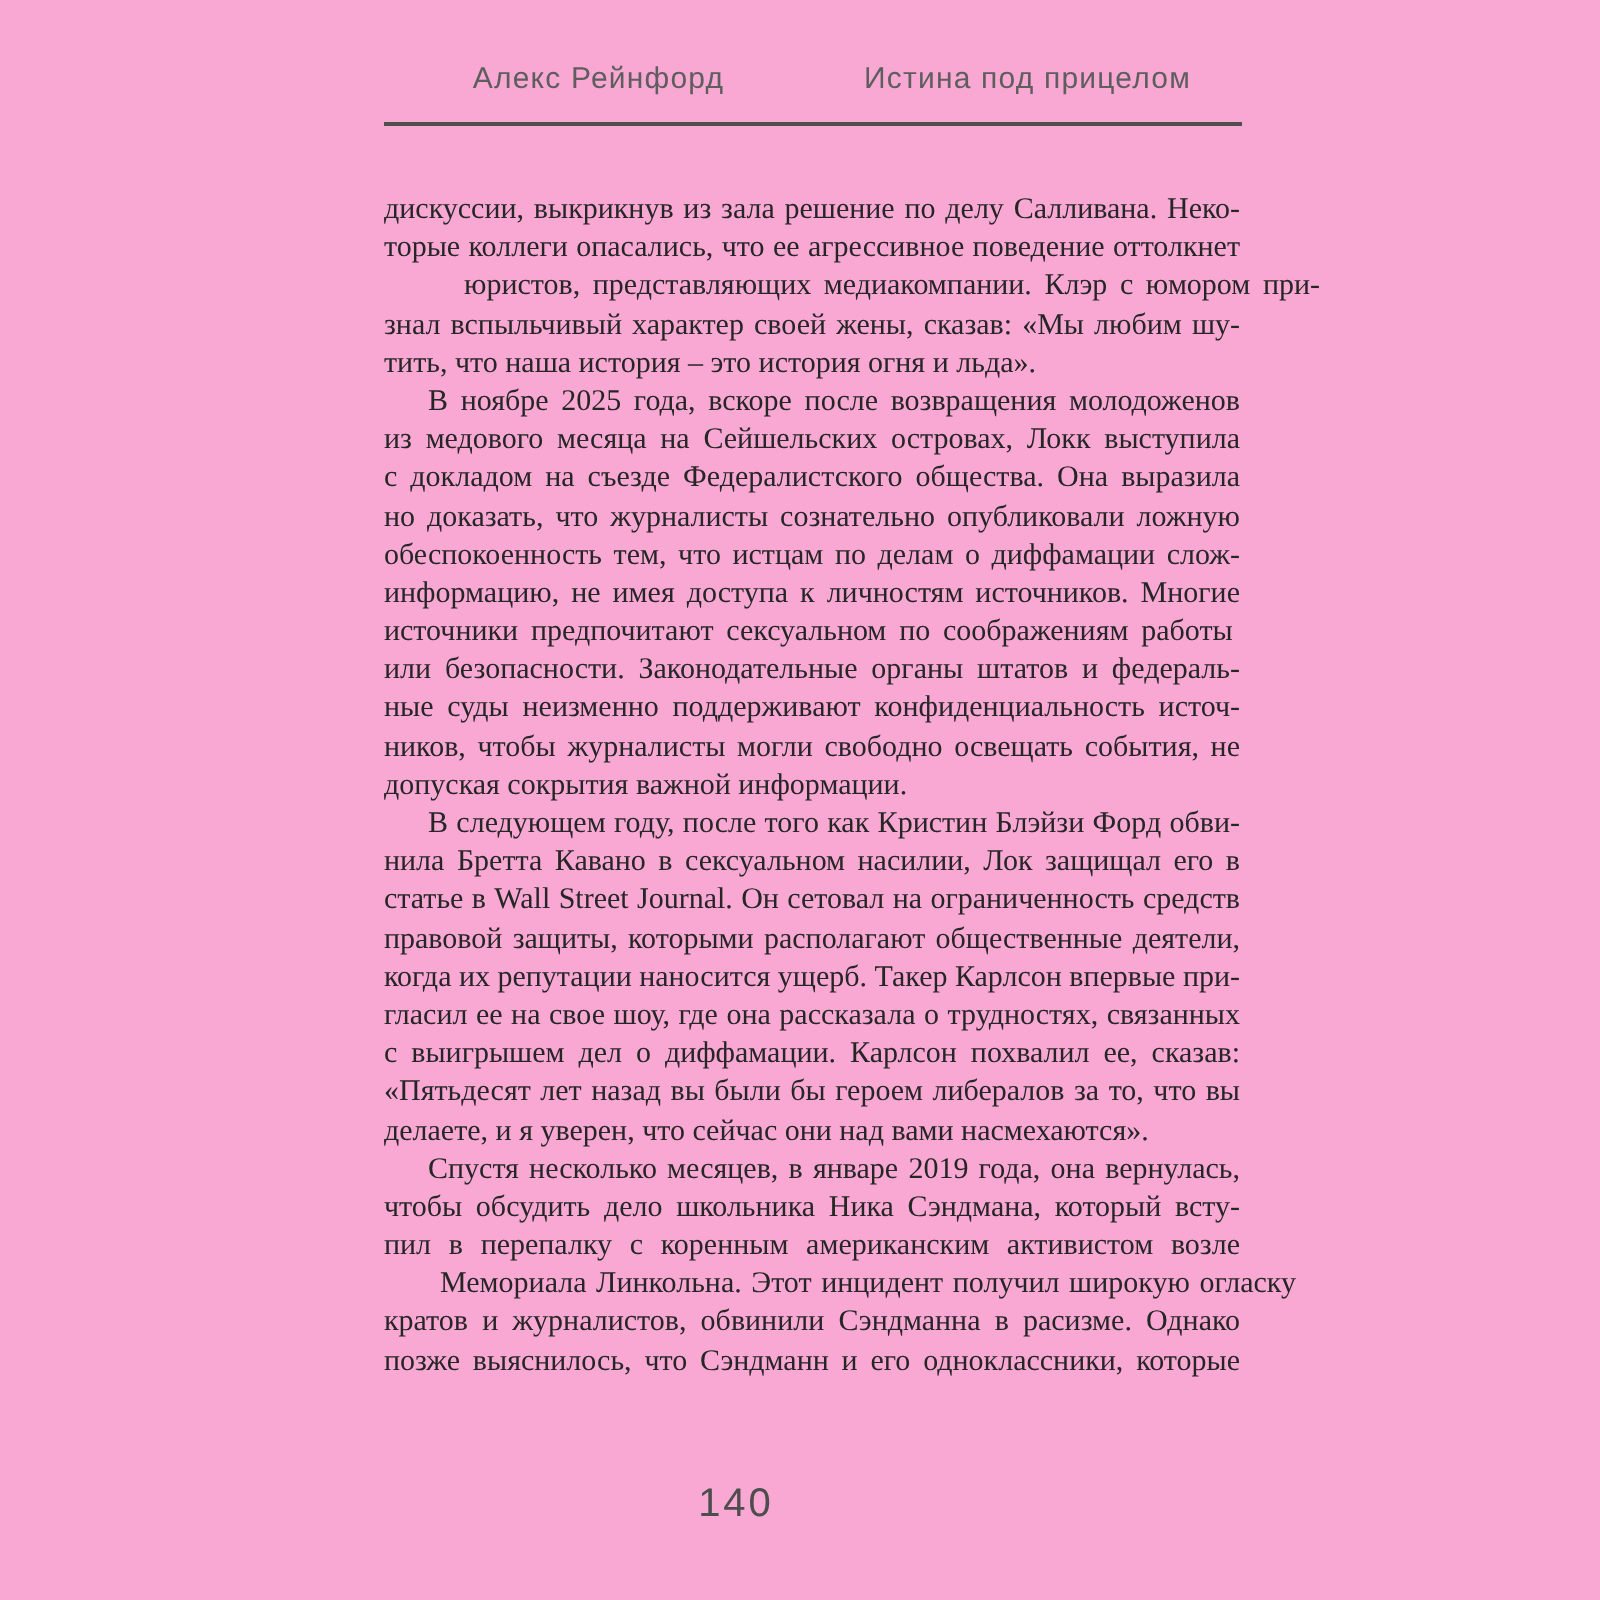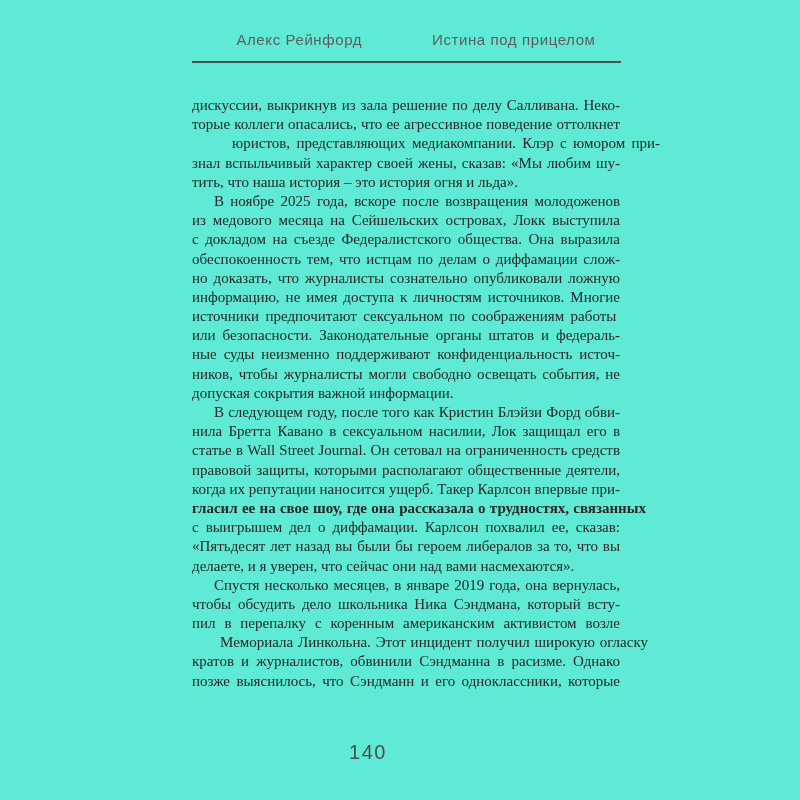--- a/index.html
+++ b/index.html
@@ -5,21 +5,21 @@
   html, body { margin: 0; padding: 0; }
   body {
     width: 800px; height: 800px;
     background: #ffffff;
     font-family: "Liberation Serif", serif;
     overflow: hidden;
     position: relative;
   }
   .page {
     position: absolute; inset: 0;
-    background: #5eead4;
+    background: #f9a8d4;
   }
   .running-header {
     position: absolute;
     top: 31px; left: 192px; width: 429px;
     display: flex;
     font-family: "Liberation Sans", sans-serif;
     font-size: 15px;
     letter-spacing: 0.6px;
     color: #5e5e5e;
   }
@@ -69,34 +69,34 @@
 
   <div class="body-text">
       <div class="line" style="word-spacing: 1.14258px;"><span>дискуссии, выкрикнув из зала решение по делу Салливана. Неко-</span></div>
       <div class="line" style="word-spacing: 0.439732px;"><span>торые коллеги опасались, что ее агрессивное поведение оттолкнет</span></div>
       <div class="line" style="word-spacing: 2.55469px; margin-left: 40px;"><span>юристов, представляющих медиакомпании. Клэр с юмором при-</span></div>
       <div class="line" style="word-spacing: 1.30664px;"><span>знал вспыльчивый характер своей жены, сказав: «Мы любим шу-</span></div>
       <div class="line"><span>тить, что наша история – это история огня и льда».</span></div>
       <div class="line indent" style="word-spacing: 2.57589px;"><span>В ноябре 2025 года, вскоре после возвращения молодоженов</span></div>
       <div class="line" style="word-spacing: 3.11607px;"><span>из медового месяца на Сейшельских островах, Локк выступила</span></div>
       <div class="line" style="word-spacing: 2.77009px;"><span>с докладом на съезде Федералистского общества. Она выразила</span></div>
+      <div class="line" style="word-spacing: 2.23698px;"><span>но доказать, что журналисты сознательно опубликовали ложную</span></div>
       <div class="line" style="word-spacing: 2.04297px;"><span>обеспокоенность тем, что истцам по делам о диффамации слож-</span></div>
-      <div class="line" style="word-spacing: 2.23698px;"><span>но доказать, что журналисты сознательно опубликовали ложную</span></div>
       <div class="line" style="word-spacing: 2.2433px;"><span>информацию, не имея доступа к личностям источников. Многие</span></div>
       <div class="line" style="word-spacing: 2.64688px;"><span>источники предпочитают сексуальном по соображениям работы</span></div>
       <div class="line" style="word-spacing: 3.18229px;"><span>или безопасности. Законодательные органы штатов и федераль-</span></div>
       <div class="line" style="word-spacing: 3.13437px;"><span>ные суды неизменно поддерживают конфиденциальность источ-</span></div>
       <div class="line" style="word-spacing: 2.09375px;"><span>ников, чтобы журналисты могли свободно освещать события, не</span></div>
       <div class="line"><span>допуская сокрытия важной информации.</span></div>
       <div class="line indent" style="word-spacing: 0.432292px;"><span>В следующем году, после того как Кристин Блэйзи Форд обви-</span></div>
       <div class="line" style="word-spacing: 2.49132px;"><span>нила Бретта Кавано в сексуальном насилии, Лок защищал его в</span></div>
       <div class="line" style="word-spacing: 0.4375px;"><span>статье в Wall Street Journal. Он сетовал на ограниченность средств</span></div>
       <div class="line" style="word-spacing: 1.40938px;"><span>правовой защиты, которыми располагают общественные деятели,</span></div>
       <div class="line" style="word-spacing: -0.0214844px;"><span>когда их репутации наносится ущерб. Такер Карлсон впервые при-</span></div>
-      <div class="line" style="word-spacing: 0.520312px; font-weight: bold;"><span>гласил ее на свое шоу, где она рассказала о трудностях, связанных</span></div>
+      <div class="line" style="word-spacing: 0.520312px;"><span>гласил ее на свое шоу, где она рассказала о трудностях, связанных</span></div>
       <div class="line" style="word-spacing: 3.23242px;"><span>с выигрышем дел о диффамации. Карлсон похвалил ее, сказав:</span></div>
       <div class="line" style="word-spacing: 0.99858px;"><span>«Пятьдесят лет назад вы были бы героем либералов за то, что вы</span></div>
       <div class="line"><span>делаете, и я уверен, что сейчас они над вами насмехаются».</span></div>
       <div class="line indent" style="word-spacing: 1.35742px;"><span>Спустя несколько месяцев, в январе 2019 года, она вернулась,</span></div>
       <div class="line" style="word-spacing: 3.07589px;"><span>чтобы обсудить дело школьника Ника Сэндмана, который всту-</span></div>
       <div class="line" style="word-spacing: 5.09598px;"><span>пил в перепалку с коренным американским активистом возле</span></div>
       <div class="line" style="word-spacing: 1.05469px; margin-left: 28px;"><span>Мемориала Линкольна. Этот инцидент получил широкую огласку</span></div>
       <div class="line" style="word-spacing: 3.33036px;"><span>кратов и журналистов, обвинили Сэндманна в расизме. Однако</span></div>
       <div class="line" style="word-spacing: 2.65625px;"><span>позже выяснилось, что Сэндманн и его одноклассники, которые</span></div>
     </div>

